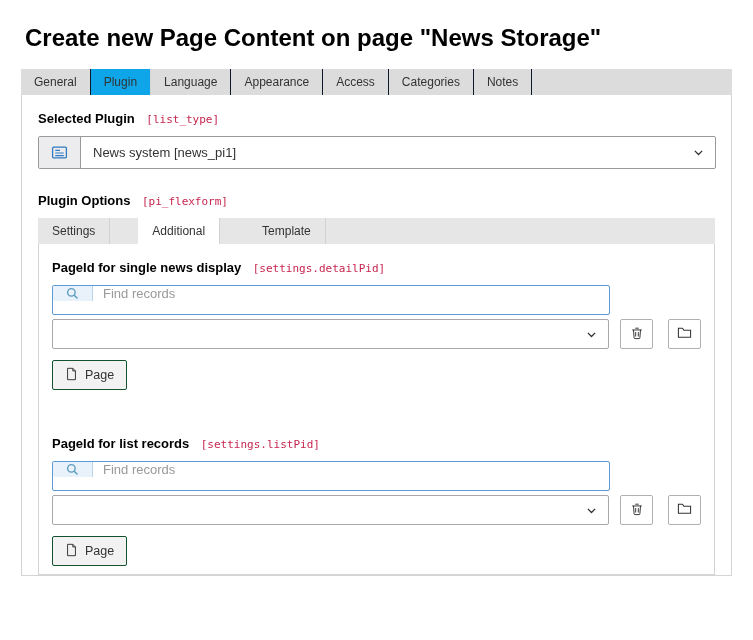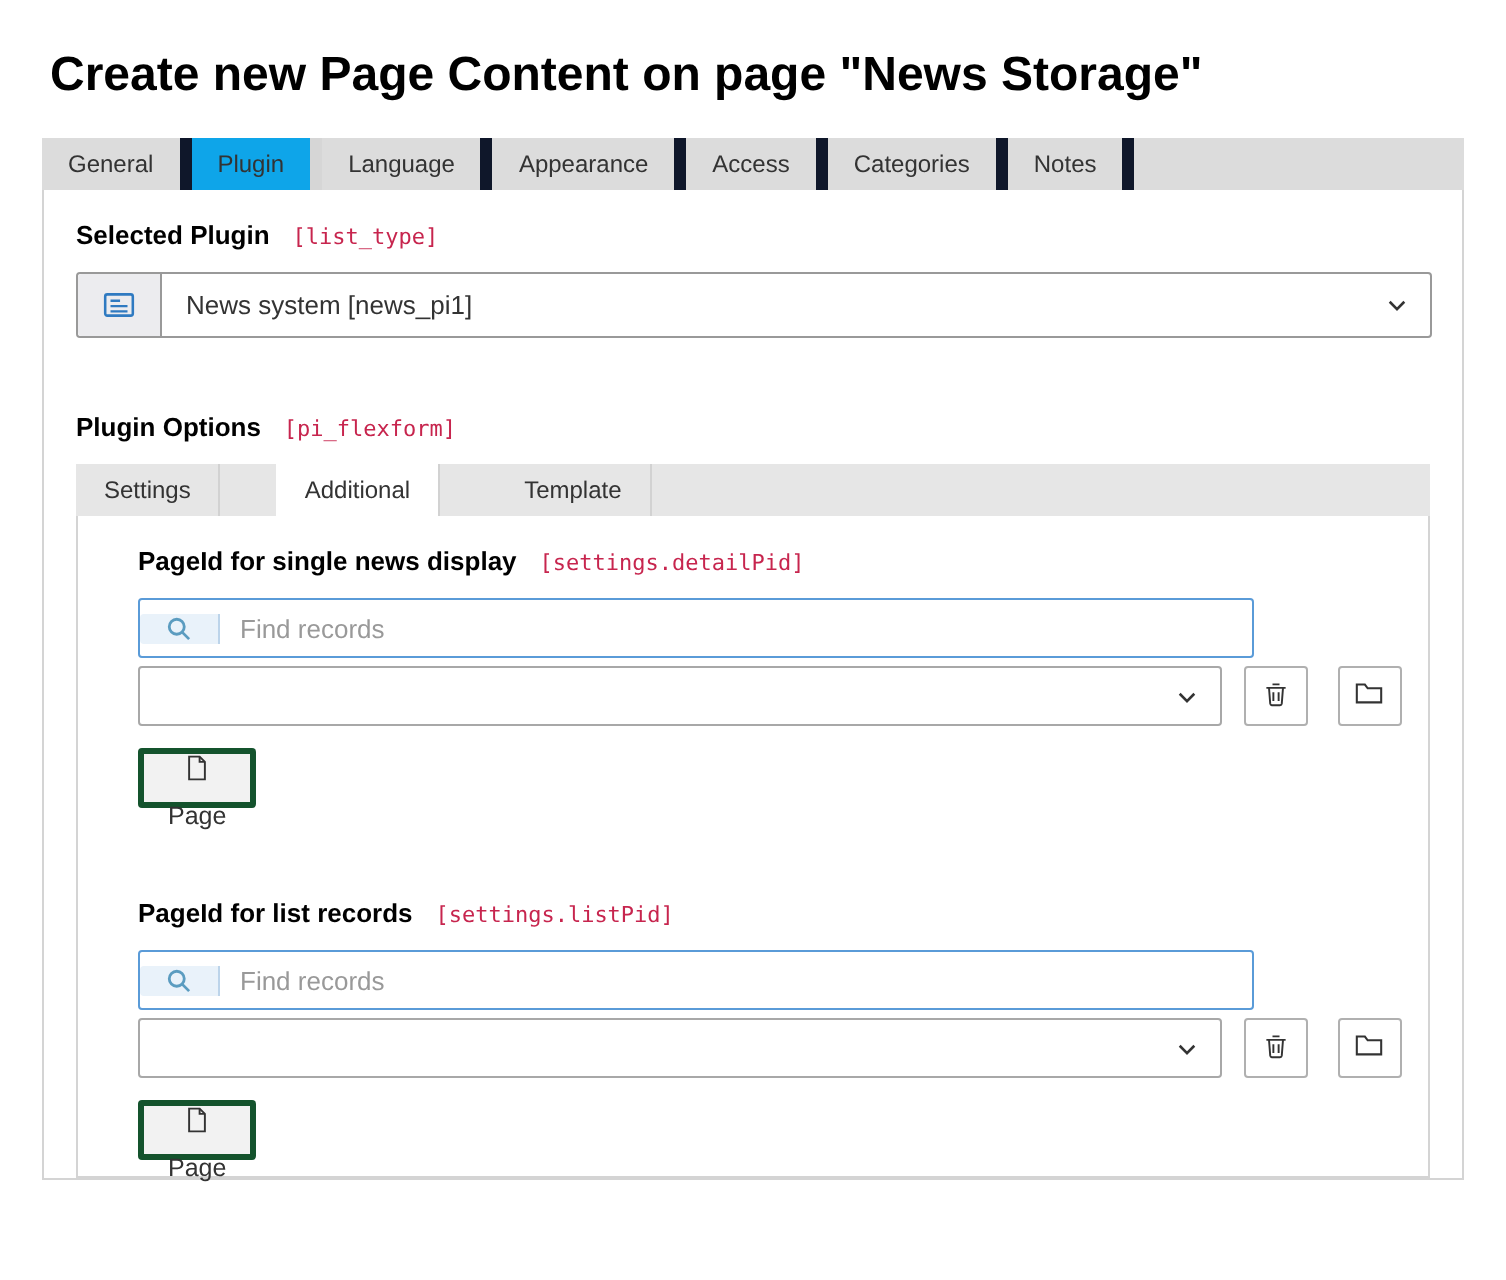--- a/index.html
+++ b/index.html
@@ -18,21 +18,21 @@
     color: #000;
   }
   .form-area { margin: 0 21px; }
 
   
   .tabs { display: flex; background: #dcdcdc; }
   .tab {
     padding: 6px 13px;
     font-size: 12px;
     color: #333;
-    border-right: 6px solid #0f172a;
+    border-right: 1px solid #0f172a;
     cursor: pointer;
     white-space: nowrap;
   }
   .tab.active { background: #0ea5e9; border-right-color: #d6d6d6; }
 
   
   .panel {
     background: #fff;
     border: 1px solid #d4d4d4;
     border-top: none;
@@ -46,48 +46,48 @@
     color: #c7254e;
     margin-left: 7px;
   }
 
   
   .select-big {
     display: flex; align-items: center;
     height: 33px; width: 678px;
     border: 1px solid #999; border-radius: 2px;
     background: #fff; cursor: pointer;
-    margin-bottom: 36px;
+    margin-bottom: 22px;
   }
   .select-big .icon-cell {
     width: 42px; align-self: stretch;
     display: flex; align-items: center; justify-content: center;
     background: #ececef; border-right: 1px solid #999;
     border-radius: 2px 0 0 2px;
   }
   .select-big .value { flex: 1; padding: 0 12px; font-size: 13px; color: #333; }
   .chev { padding: 0 10px; display: flex; align-items: center; }
 
   
   .tabs-inner { display: flex; background: #e6e6e6; margin-top: 2px; gap: 28px; }
   .tabs-inner .tab { padding: 6px 14px; font-size: 12px; border-right: 1px solid #d2d2d2; }
   .tabs-inner .tab.active { background: #fff; }
 
   
   .panel-inner {
     border: 1px solid #d4d4d4;
     border-top: none;
     background: #fff;
-    padding: 14px 13px 8px 30px;
+    padding: 14px 13px 8px 13px;
     margin-bottom: 0;
   }
   .flex-field + .flex-field { margin-top: 44px; }
 
   .search-group {
-    display: flex; align-items: center;
+    display: flex; align-items: flex-start;
     width: 558px; height: 30px;
     border: 1px solid #5a9bd8; border-radius: 2px;
     background: #fff;
   }
   .search-group .icon-cell {
     width: 40px; display: flex; align-items: center; justify-content: center;
     background: #e9f2fa; border-right: 1px solid #bcd4ea;
     border-radius: 2px 0 0 2px;
   }
   .search-group input {
@@ -110,25 +110,25 @@
     background: #fff; cursor: pointer;
     display: flex; align-items: center; justify-content: center;
     padding: 0;
   }
   .icon-btn.trash { margin-left: 11px; }
   .icon-btn.folder { margin-left: 15px; }
 
   .page-btn {
     margin-top: 11px;
     height: 30px; padding: 0 12px;
-    border: 3px solid #14532d; border-radius: 2px;
+    border: 1px solid #14532d; border-radius: 2px;
     background: #f2f2f2; cursor: pointer;
     display: inline-flex; align-items: center; gap: 7px;
     font-family: "Liberation Sans", sans-serif;
-    font-size: 12.5px; color: #333; flex-direction: column;
+    font-size: 12.5px; color: #333;
   }
 </style>
 </head>
 <body>
 
 <h1 class="page-title">Create new Page Content on page "News Storage"</h1>
 
 <div class="form-area">
 
   <div class="tabs">

